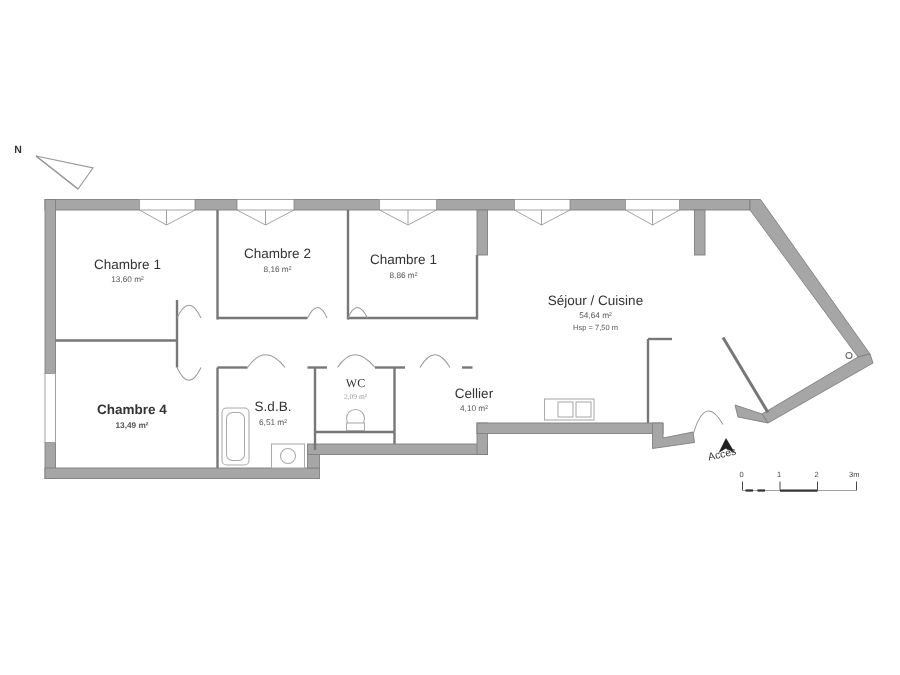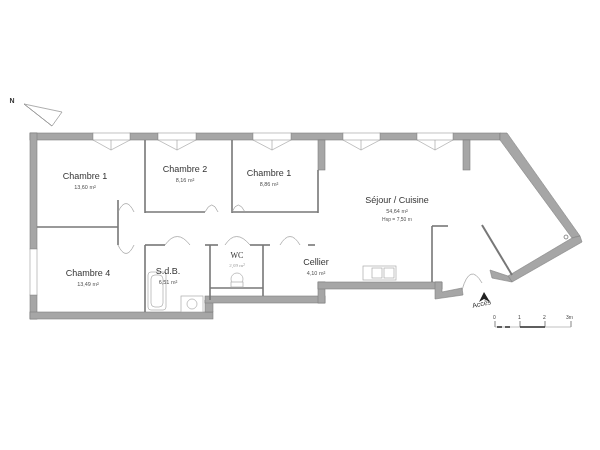--- a/index.html
+++ b/index.html
@@ -155,25 +155,25 @@
 </div>
 <div class="label" style="left:269px; top:168px;">
   <div class="room-name">Chambre 1</div>
   <div class="room-area">8,86 m²</div>
 </div>
 <div class="label" style="left:397px; top:195px;">
   <div class="room-name">Séjour / Cuisine</div>
   <div class="room-area">54,64 m²</div>
   <div class="room-extra">Hsp = 7,50 m</div>
 </div>
-<div class="label" style="left:88px; top:268px;">
+<div class="label" style="left:88px; top:268px;font-weight:bold;">
   <div class="room-name">Chambre 4</div>
   <div class="room-area">13,49 m²</div>
 </div>
-<div class="label" style="left:168px; top:266px;">
+<div class="label" style="left:182px; top:266px;">
   <div class="room-name">S.d.B.</div>
   <div class="room-area">6,51 m²</div>
 </div>
 <div class="label" style="left:237px; top:251px;font-family:Liberation Serif, serif;">
   <div class="room-name" style="font-size:8px;">WC</div>
   <div class="room-area small">2,09 m²</div>
 </div>
 <div class="label" style="left:291px; top:257px;margin-left:25px;">
   <div class="room-name">Cellier</div>
   <div class="room-area">4,10 m²</div>

